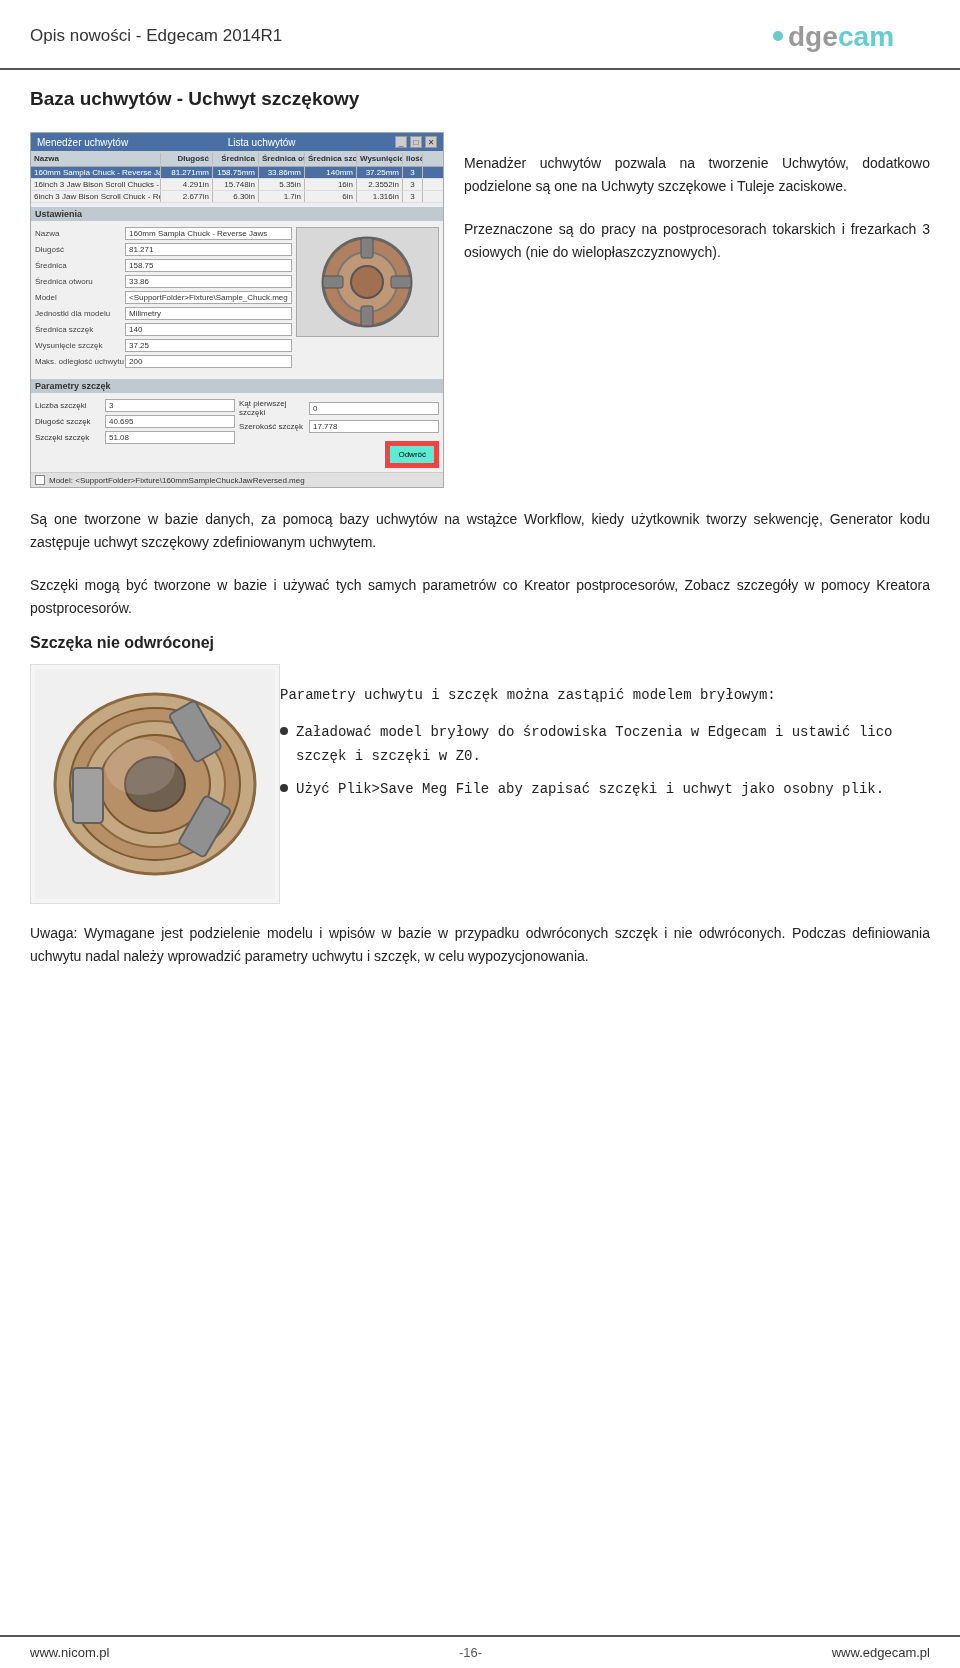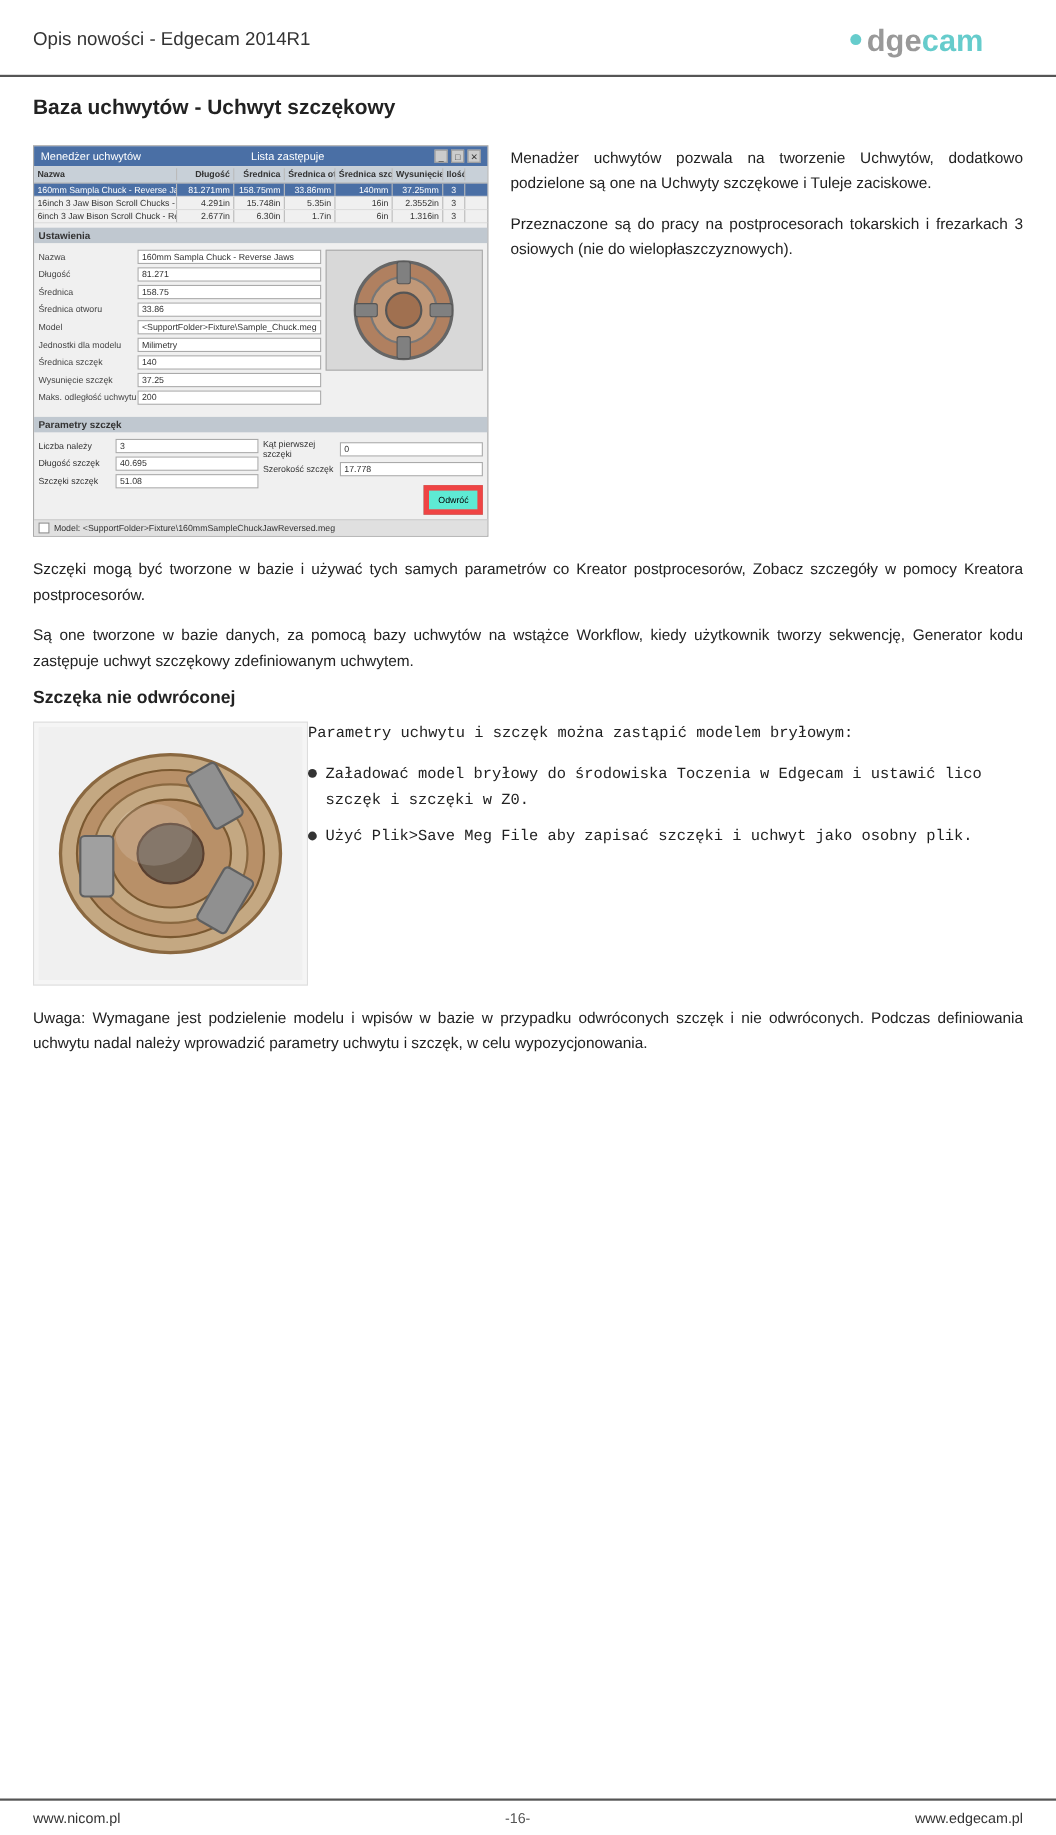--- a/index.html
+++ b/index.html
@@ -236,20 +236,21 @@
       display: inline-block;
       background: #fff;
     }
 
     
     .paragraph {
       line-height: 1.65;
       text-align: justify;
       margin-bottom: 14px;
       font-size: 14px;
+      margin-top: 20px;
     }
 
     
     .full-section {
       margin-bottom: 16px;
     }
 
     
     .sub-section-title {
       font-size: 16px;
@@ -343,21 +344,21 @@
 
 <div class="main-content">
 
   <div class="two-col">
     <div class="left-col">
 
       <div class="screenshot-box">
 
         <div class="ss-titlebar">
           <span>Menedżer uchwytów</span>
-          <span>Lista zastępuje</span>
+          <span>Lista uchwytów</span>
           <div class="ss-titlebar-btns">
             <span class="ss-btn">_</span>
             <span class="ss-btn">□</span>
             <span class="ss-btn">✕</span>
           </div>
         </div>
 
 
         <div class="ss-list-header">
           <span class="ss-col-name">Nazwa</span>
@@ -449,21 +450,21 @@
               <rect x="6" y="44" width="20" height="12" rx="2" fill="#808080" stroke="#555" stroke-width="1"></rect>
               <rect x="74" y="44" width="20" height="12" rx="2" fill="#808080" stroke="#555" stroke-width="1"></rect>
             </svg>
           </div>
         </div>
 
         <div class="ss-section-title">Parametry szczęk</div>
         <div class="ss-params">
           <div class="ss-params-col">
             <div class="ss-params-row">
-              <span class="ss-params-label">Liczba należy</span>
+              <span class="ss-params-label">Liczba szczęki</span>
               <span class="ss-params-val">3</span>
             </div>
             <div class="ss-params-row">
               <span class="ss-params-label">Długość szczęk</span>
               <span class="ss-params-val">40.695</span>
             </div>
             <div class="ss-params-row">
               <span class="ss-params-label">Szczęki szczęk</span>
               <span class="ss-params-val">51.08</span>
             </div>
@@ -489,22 +490,22 @@
         </div>
       </div>
     </div>
 
     <div class="right-col">
       <p class="paragraph">Menadżer uchwytów pozwala na tworzenie Uchwytów, dodatkowo podzielone są one na Uchwyty szczękowe i Tuleje zaciskowe.</p>
       <p class="paragraph">Przeznaczone są do pracy na postprocesorach tokarskich i frezarkach 3 osiowych (nie do wielopłaszczyznowych).</p>
     </div>
   </div>
 
+  <p class="paragraph">Są one tworzone w bazie danych, za pomocą bazy uchwytów na wstążce Workflow, kiedy użytkownik tworzy sekwencję, Generator kodu zastępuje uchwyt szczękowy zdefiniowanym uchwytem.</p>
   <p class="paragraph">Szczęki mogą być tworzone w bazie i używać tych samych parametrów co Kreator postprocesorów, Zobacz szczegóły w pomocy Kreatora postprocesorów.</p>
-  <p class="paragraph">Są one tworzone w bazie danych, za pomocą bazy uchwytów na wstążce Workflow, kiedy użytkownik tworzy sekwencję, Generator kodu zastępuje uchwyt szczękowy zdefiniowanym uchwytem.</p>
 
   <div class="full-section">
     <div class="sub-section-title">Szczęka nie odwróconej</div>
     <div class="chuck-section">
 
       <div class="chuck-image-box">
         <svg width="240" height="230" viewBox="0 0 240 230">
 
           <rect x="0" y="0" width="240" height="230" fill="#f0f0f0"></rect>
 

